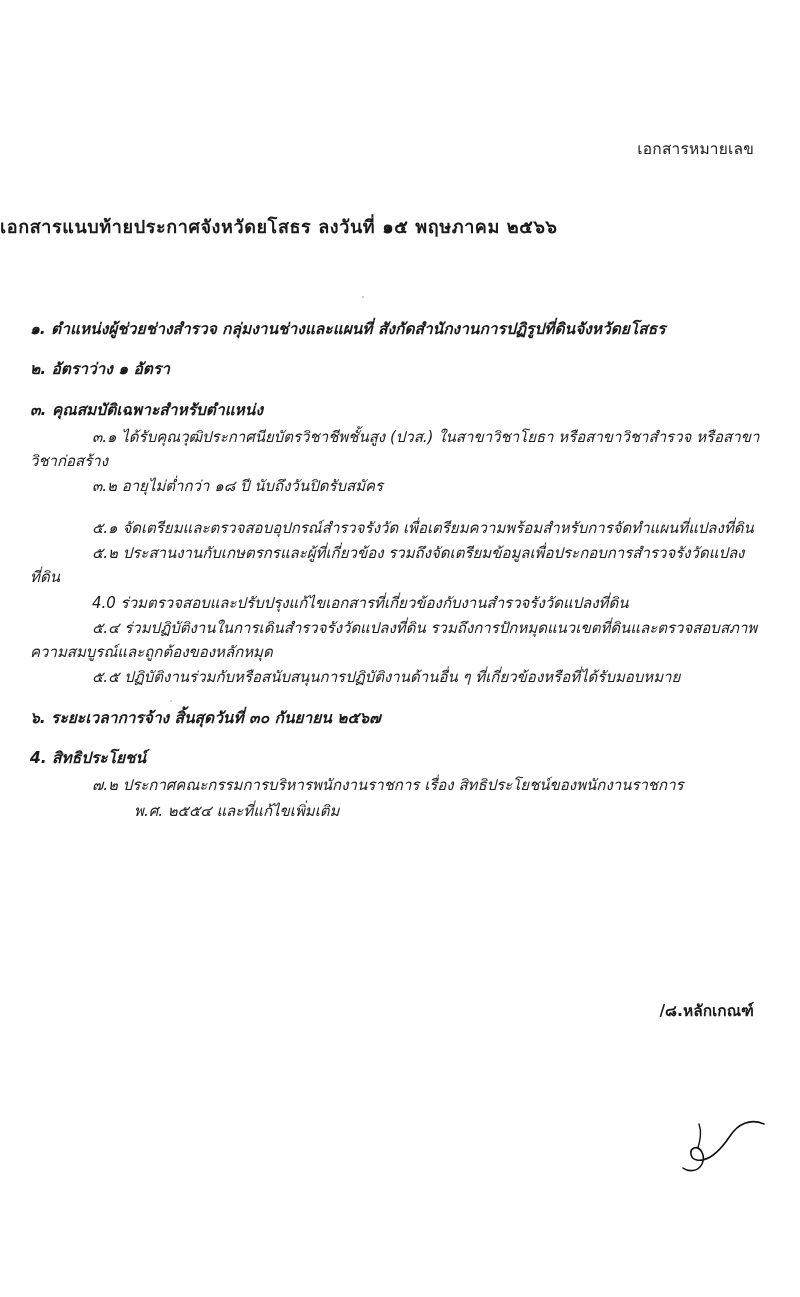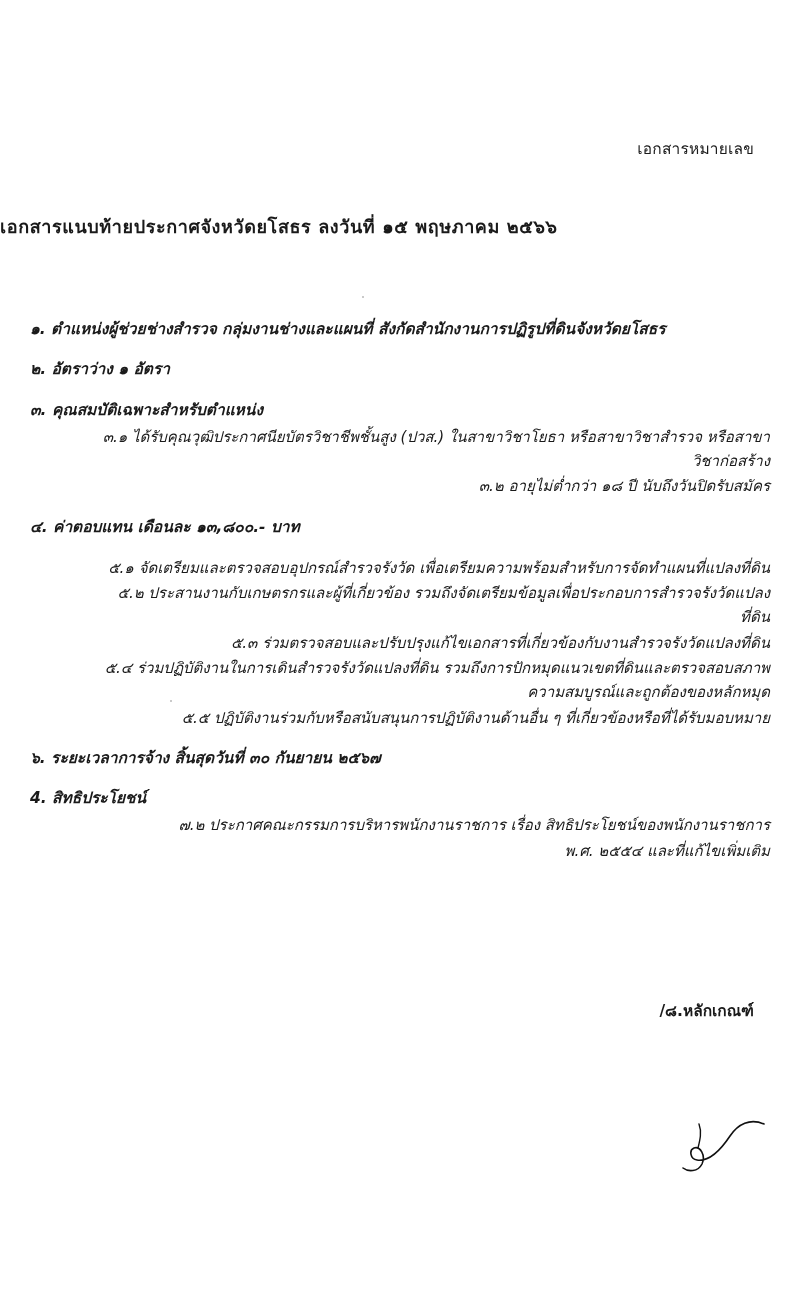--- a/index.html
+++ b/index.html
@@ -53,21 +53,20 @@
     font-size: 15.5px;
     font-weight: bold;
     line-height: 1.5;
     margin-bottom: 3px;
   }
   .sub {
     font-size: 15px;
     line-height: 1.62;
     text-indent: 62px;
     margin: 1px 0;
-    text-align: right;
   }
   .sub.indent-deep {
     text-indent: 104px;
   }
 
   .signature {
     position: absolute;
     left: 678px;
     top: 1110px;
     width: 90px;
@@ -110,28 +109,25 @@
     <div class="sect">
       <div class="sect-head">๒. อัตราว่าง ๑ อัตรา</div>
     </div>
 
     <div class="sect">
       <div class="sect-head">๓. คุณสมบัติเฉพาะสำหรับตำแหน่ง</div>
       <div class="sub">๓.๑ ได้รับคุณวุฒิประกาศนียบัตรวิชาชีพชั้นสูง (ปวส.) ในสาขาวิชาโยธา หรือสาขาวิชาสำรวจ หรือสาขาวิชาก่อสร้าง</div>
       <div class="sub">๓.๒ อายุไม่ต่ำกว่า ๑๘ ปี นับถึงวันปิดรับสมัคร</div>
     </div>
 
-    <div class="sect">
-      <div class="sect-head">๔. ค่าตอบแทน เดือนละ ๑๓,๘๐๐.-  บาท</div>
-    </div>
 
     <div class="sect">
       <div class="sub">๕.๑ จัดเตรียมและตรวจสอบอุปกรณ์สำรวจรังวัด เพื่อเตรียมความพร้อมสำหรับการจัดทำแผนที่แปลงที่ดิน</div>
       <div class="sub">๕.๒ ประสานงานกับเกษตรกรและผู้ที่เกี่ยวข้อง รวมถึงจัดเตรียมข้อมูลเพื่อประกอบการสำรวจรังวัดแปลงที่ดิน</div>
-      <div class="sub">๕.๓ ร่วมตรวจสอบและปรับปรุงแก้ไขเอกสารที่เกี่ยวข้องกับงานสำรวจรังวัดแปลงที่ดิน</div>
+      <div class="sub">4.0 ร่วมตรวจสอบและปรับปรุงแก้ไขเอกสารที่เกี่ยวข้องกับงานสำรวจรังวัดแปลงที่ดิน</div>
       <div class="sub">๕.๔ ร่วมปฏิบัติงานในการเดินสำรวจรังวัดแปลงที่ดิน รวมถึงการปักหมุดแนวเขตที่ดินและตรวจสอบสภาพความสมบูรณ์และถูกต้องของหลักหมุด</div>
       <div class="sub">๕.๕ ปฏิบัติงานร่วมกับหรือสนับสนุนการปฏิบัติงานด้านอื่น ๆ ที่เกี่ยวข้องหรือที่ได้รับมอบหมาย</div>
     </div>
 
     <div class="sect">
       <div class="sect-head">๖. ระยะเวลาการจ้าง  สิ้นสุดวันที่ ๓๐ กันยายน ๒๕๖๗</div>
     </div>
 
     <div class="sect">
       <div class="sect-head">4. สิทธิประโยชน์</div>

